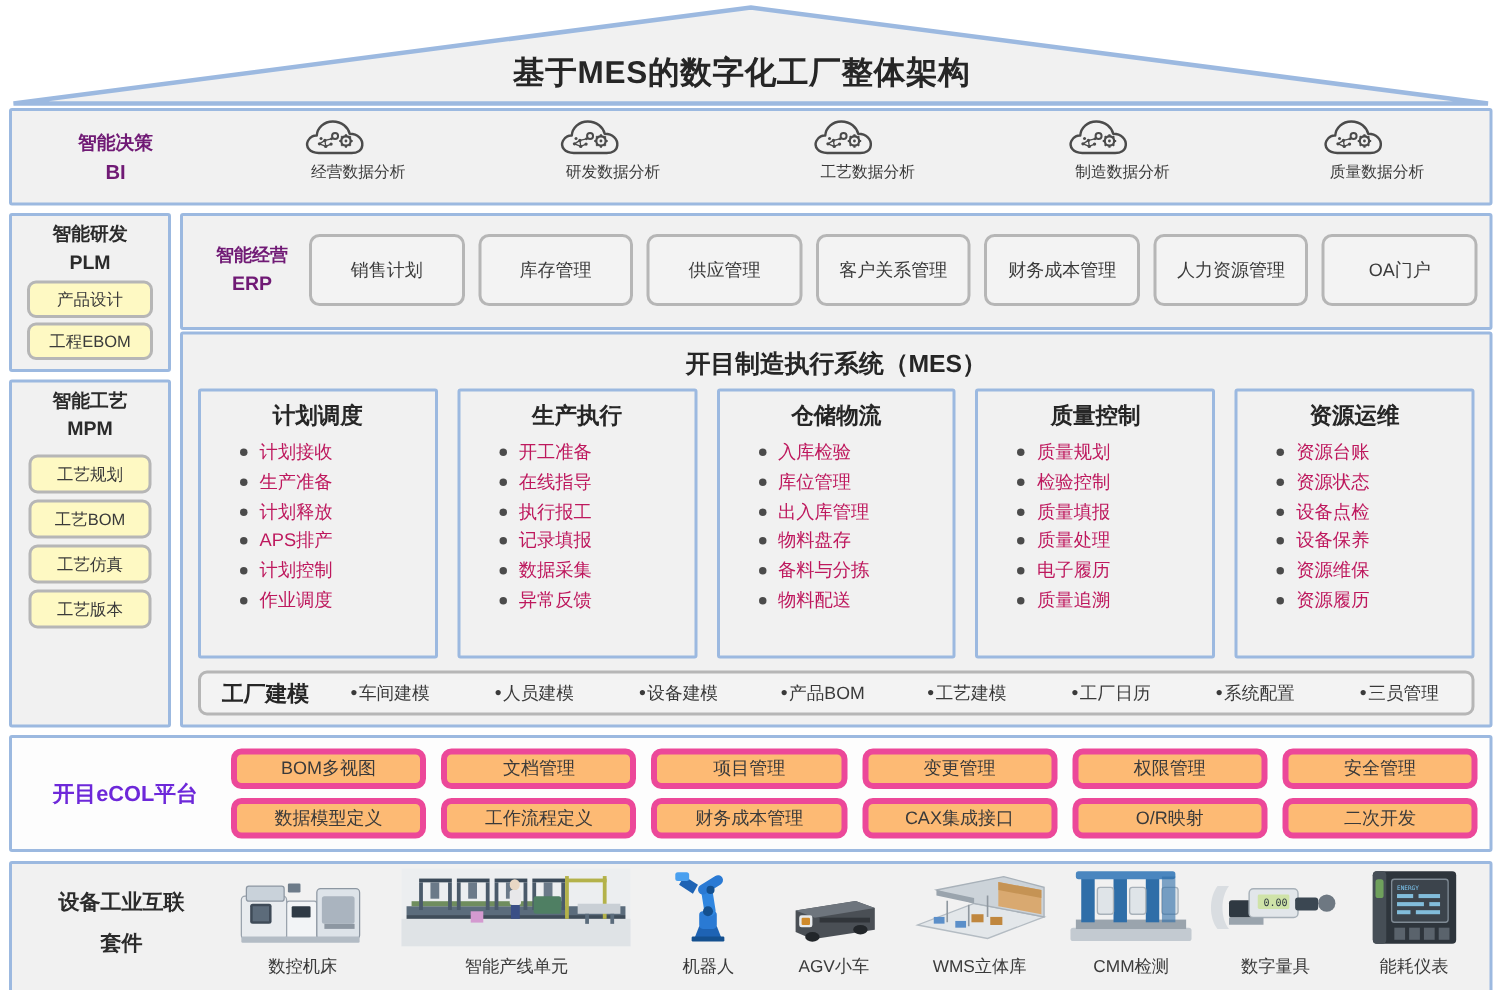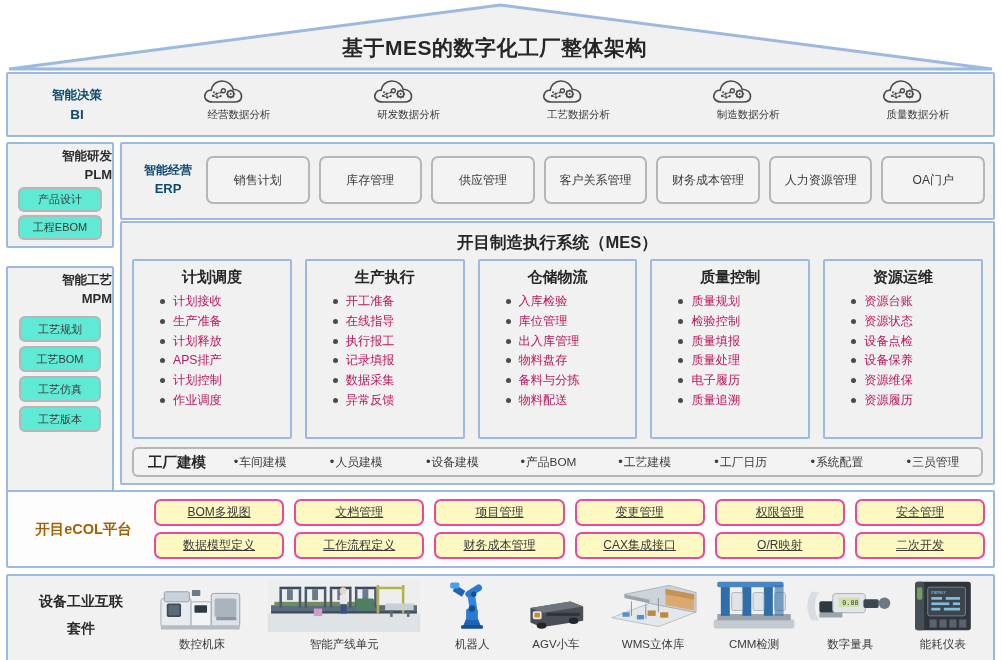--- a/index.html
+++ b/index.html
@@ -23,44 +23,44 @@
     position:absolute;border:2px solid #9cb9e0;background:#f1f1f1;
     border-radius:2px;box-sizing:border-box;
   }
   .panel-white{background:#fdfdfd;}
 
   
   #bi-panel{left:6px;top:72px;width:989px;height:65px;}
   .side-label{
     position:absolute;left:0;top:0;display:flex;flex-direction:column;
     align-items:center;justify-content:center;
-    font-weight:bold;color:#0c4a6e;line-height:1.55;
+    font-weight:bold;color:#701a75;line-height:1.55;
   }
   #bi-label{left:14px;top:6px;width:110px;height:52px;font-size:12.5px;}
   #bi-label .l2{font-size:13.5px;}
   .bi-items{position:absolute;left:130px;top:4px;right:6px;height:58px;display:flex;}
   .bi-item{flex:1;display:flex;flex-direction:column;align-items:center;justify-content:flex-start;}
   .cloud-ico{width:42px;height:27px;}
   .bi-cap{font-size:10.5px;color:#3a3a3a;margin-top:3px;margin-left:32px;}
 
   
   #plm-panel{left:6px;top:142px;width:108px;height:74px;}
   #mpm-panel{left:6px;top:221px;width:108px;height:264px;}
-  .col-head{text-align:right;font-weight:bold;color:#2b2b2b;}
+  .col-head{text-align:center;font-weight:bold;color:#2b2b2b;}
   .col-head .l1{font-size:12.5px;line-height:1.5;padding-top:3px;}
   .col-head .l2{font-size:13px;line-height:1.45;}
   .chip{
     margin:4px auto 0;width:82px;height:26px;border:2px solid #b6b6b6;
-    border-radius:6px;background:#5eead4;display:flex;align-items:center;
+    border-radius:6px;background:#fef9c3;display:flex;align-items:center;
     justify-content:center;font-size:11px;color:#3a3a3a;box-sizing:border-box;
   }
   #plm-panel .chip{width:84px;height:25px;margin-top:3px;}
   #plm-chips{position:absolute;left:0;top:40px;width:100%;}
   #plm-panel{height:106px;}
-  #mpm-panel{top:266px;height:232px;}
+  #mpm-panel{top:253px;height:232px;}
   #mpm-chips{position:absolute;left:0;top:44px;width:100%;}
 
   
   #erp-panel{left:120px;top:142px;width:875px;height:78px;}
   #erp-label{left:10px;top:8px;width:72px;height:56px;font-size:12px;}
   #erp-label .l2{font-size:13px;}
   .erp-items{position:absolute;left:84px;top:12px;right:8px;height:48px;display:flex;gap:9px;}
   .erp-chip{
     flex:1;border:2px solid #b6b6b6;border-radius:7px;background:#f3f3f3;
     display:flex;align-items:center;justify-content:center;
@@ -100,29 +100,29 @@
   }
   .fm-item:before{
     content:"\2022";margin-right:1px;font-size:13px;color:#3a3a3a;
   }
 
   
   #ecol-panel{left:6px;top:490px;width:989px;height:78px;}
   #ecol-label{
     position:absolute;left:8px;top:0;width:135px;height:74px;
     display:flex;align-items:center;justify-content:center;
-    font-size:14.5px;font-weight:bold;color:#a16207;
+    font-size:14.5px;font-weight:bold;color:#6d28d9;
   }
   .ecol-grid{position:absolute;left:146px;top:7px;right:8px;bottom:7px;
     display:flex;flex-direction:column;gap:6px;}
   .ecol-row{flex:1;display:flex;gap:10px;}
   .ecol-chip{
-    flex:1;border:2px solid #ec4899;border-radius:7px;background:#fef9c3;
+    flex:1;border:4px solid #ec4899;border-radius:7px;background:#fdba74;
     display:flex;align-items:center;justify-content:center;
-    font-size:12px;color:#3a3a3a;box-sizing:border-box;text-decoration:underline;
+    font-size:12px;color:#3a3a3a;box-sizing:border-box;
   }
 
   
   #equip-panel{left:6px;top:574px;width:989px;height:94px;}
   #equip-label{
     position:absolute;left:8px;top:0;width:130px;height:78px;
     display:flex;flex-direction:column;align-items:center;justify-content:center;
     font-size:14px;font-weight:bold;color:#2b2b2b;line-height:1.9;
   }
   .equip-items{position:absolute;left:140px;top:4px;right:6px;height:72px;display:flex;align-items:flex-end;}

